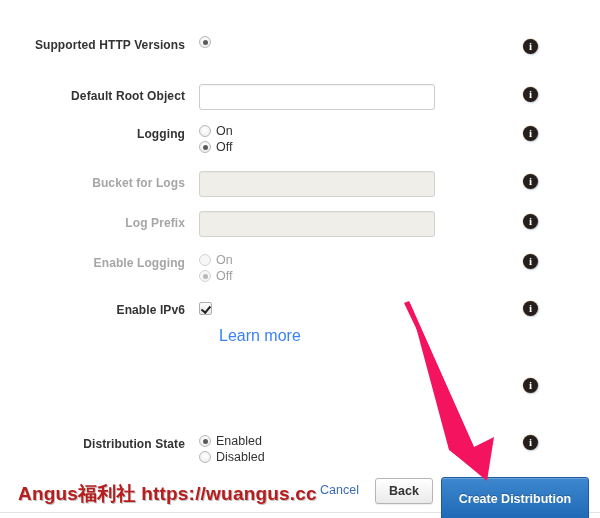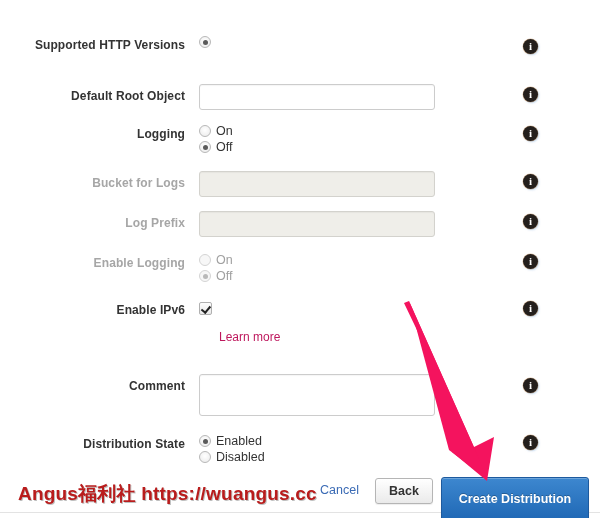--- a/index.html
+++ b/index.html
@@ -134,22 +134,22 @@
   textarea.txt {
     height: 42px;
     resize: none;
     padding: 4px 6px;
     line-height: 14px;
   }
   .ta-wrap { position: relative; }
 
   
   .link {
-    font-size: 12px;
-    color: #be185d;
+    font-size: 16px;
+    color: #3b82f6;
     text-decoration: none;
     cursor: pointer;
   }
 
   
   .info {
     position: absolute;
     left: 523px;
     width: 15px;
     height: 15px;
@@ -312,27 +312,20 @@
   <div class="row" style="top:301px;">
     <div class="lbl" style="top:2px;">Enable IPv6</div>
     <div class="field" style="top:0px;">
       <span class="chk checked"></span>
     </div>
     <div class="field" style="top:26px; left:219px;">
       <a class="link">Learn more</a>
     </div>
   </div>
 
-  <div class="row" style="top:374px;">
-    <div class="lbl" style="top:5px;">Comment</div>
-    <div class="field ta-wrap" style="top:0px;">
-      <textarea class="txt" placeholder="" style=""></textarea>
-      
-    </div>
-  </div>
 
   <div class="row" style="top:433px;">
     <div class="lbl" style="top:4px;">Distribution State</div>
     <div class="radio-group" style="top:0px;">
       <label class="radio-line">
         <span class="rdo checked"></span><span>Enabled</span>
       </label>
       <label class="radio-line">
         <span class="rdo"></span><span>Disabled</span>
       </label>

